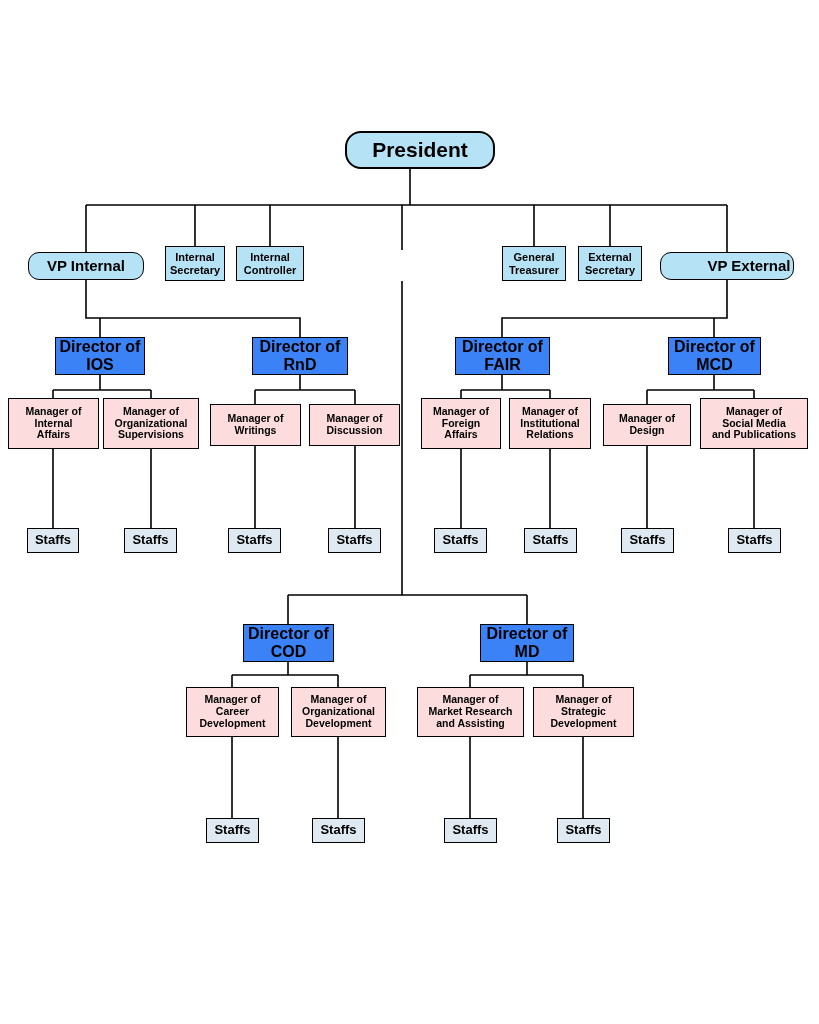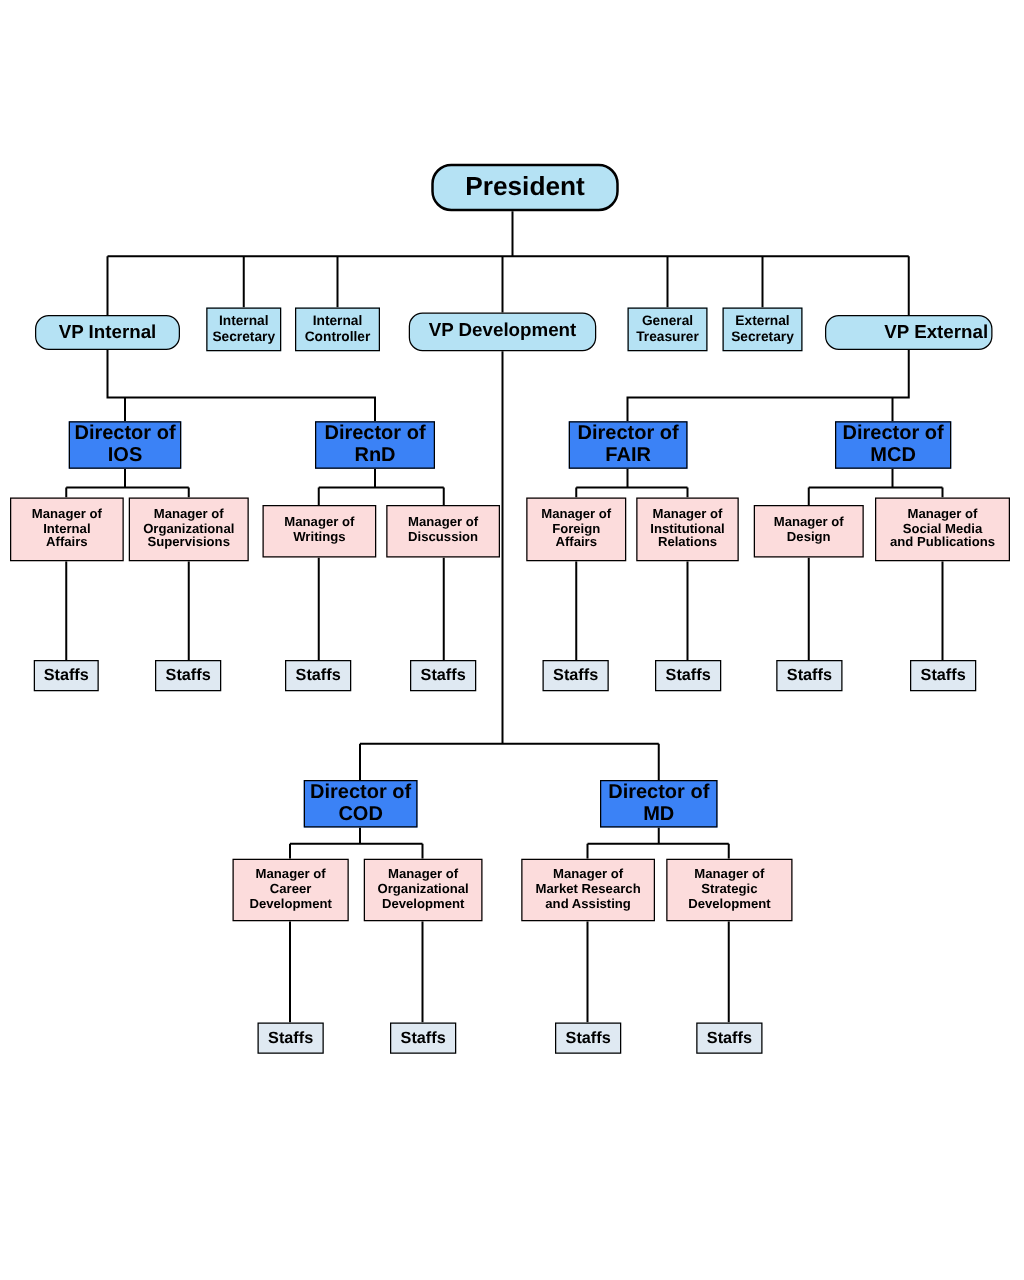--- a/index.html
+++ b/index.html
@@ -92,21 +92,20 @@
     "></path>
   </svg>
 
   <div class="node blue xl" id="n-president">President</div>
 
   <div class="node blue vp" id="n-vp-internal">VP Internal</div>
   <div class="node blue sm" id="n-internal-secretary">Internal
 Secretary</div>
   <div class="node blue sm" id="n-financial-controller">Internal
 Controller</div>
-  <div class="node blue vp" id="n-vp-development">VP Development</div>
   <div class="node blue sm" id="n-general-treasurer">General
 Treasurer</div>
   <div class="node blue sm" id="n-external-secretary">External
 Secretary</div>
   <div class="node blue vp" id="n-vp-external">VP External</div>
 
   <div class="node dir" id="n-dir-ios">Director of
 IOS</div>
   <div class="node dir" id="n-dir-rnd">Director of
 RnD</div>

